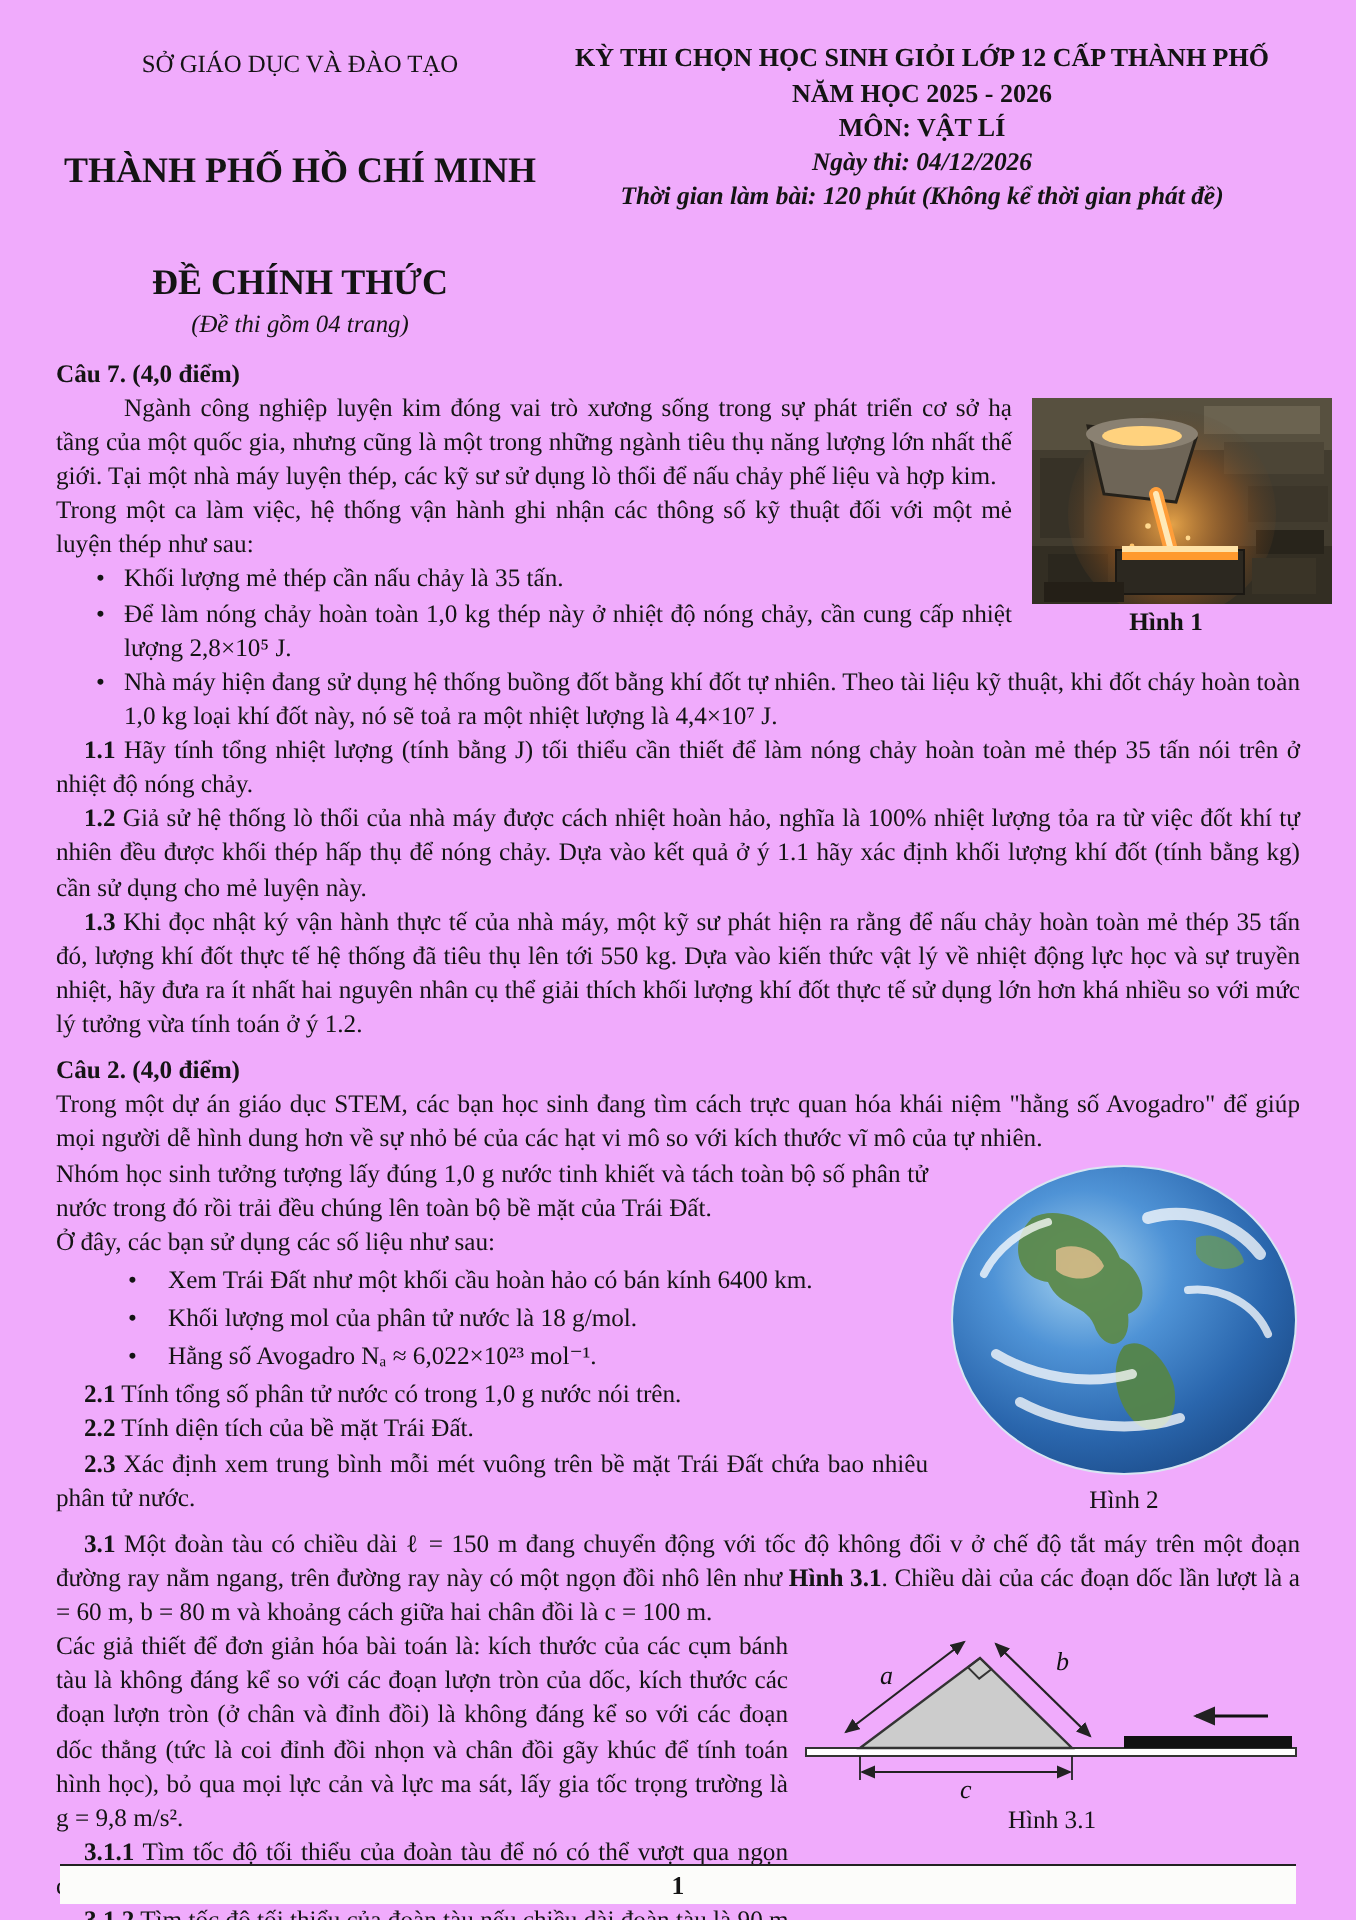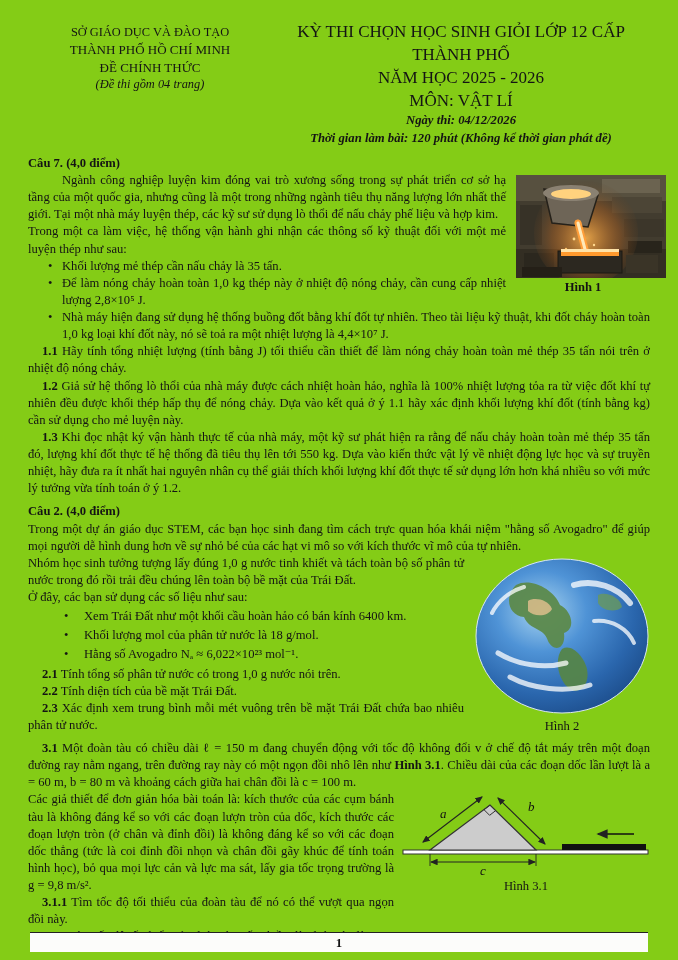--- a/index.html
+++ b/index.html
@@ -1,36 +1,36 @@
 <!DOCTYPE html>
 <html><head>
 <meta charset="utf-8">
 <style>
   html,body { margin:0; padding:0; background:#d8d8d8; }
   .page {
     position:relative;
     width:678px; height:960px;
     margin:0 auto;
-    background:#84cc16;
+    background:#f0abfc;
     color:#141414;
     font-family:"Liberation Serif","DejaVu Serif",serif;
     font-size:12.6px;
     line-height:1.36;
     box-sizing:border-box;
     padding:20px 28px 0 28px;
     overflow:hidden;
   }
   
   .header { display:flex; margin-bottom:8px; }
   .hl { width:244px; text-align:center; padding-top:4px; }
   .hr { flex:1; text-align:center; }
   .hl-1 { font-size:12.4px; }
-  .hl-2, .hl-3 { font-weight:normal; font-size:13px; }
+  .hl-2, .hl-3 { font-weight:bold; font-size:18px;margin-top:32px; }
   .hl-4 { font-style:italic; font-size:12.4px; }
-  .hr-1, .hr-2, .hr-3 { font-weight:normal; font-size:17px; }
+  .hr-1, .hr-2, .hr-3 { font-weight:bold; font-size:13px; }
   .hr-4, .hr-5 { font-weight:bold; font-style:italic; font-size:12.7px; }
   
   .q { margin-top:6px; }
   .qtitle { font-weight:bold; }
   p { margin:0; text-align:justify; }
   .ind { text-indent:34px; }
   ul.blist { list-style:none; margin:0; padding:0; }
   ul.blist li { padding-left:34px; position:relative; text-align:justify; }
   ul.blist li::before { content:"\2022"; position:absolute; left:20px; }
   ul.blist2 li { padding-left:56px; margin:2px 0; }

